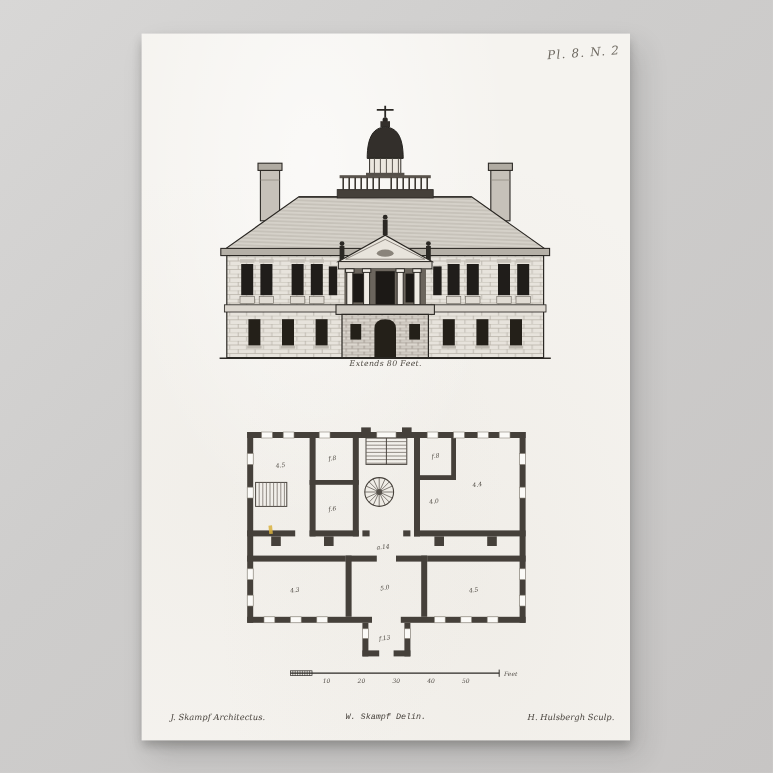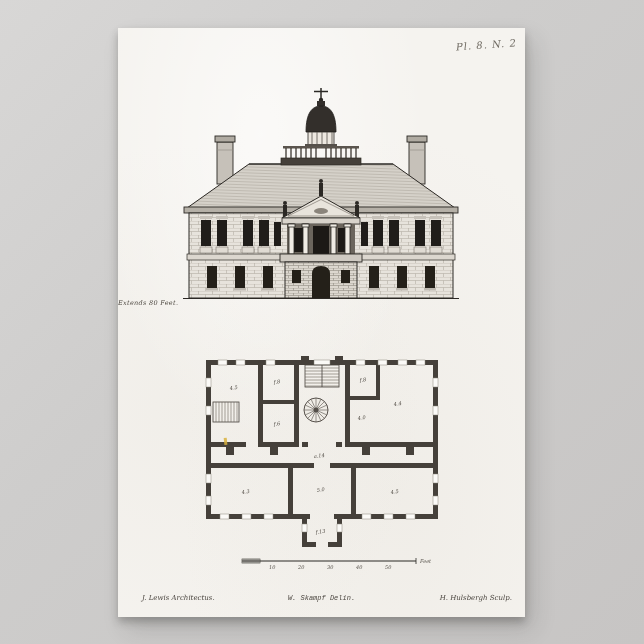--- a/index.html
+++ b/index.html
@@ -21,21 +21,21 @@
       #f5f3ef;
     box-shadow: 0 5px 8px rgba(40,38,36,.28), 8px 12px 22px rgba(40,38,36,.16);
   }
   .plate-number{
     position:absolute;left:338px;top:11px;width:70px;
     font-style:italic;font-size:10px;color:#6f6a62;
     transform:rotate(-4deg);letter-spacing:1px;white-space:nowrap;
   }
   .elevation-svg{position:absolute;left:63px;top:60px;}
   .elevation-caption{
-    position:absolute;left:0;top:271px;width:407px;
+    position:absolute;left:0;top:271px;width:407px;text-align:center;
     font-style:italic;font-size:6.5px;color:#4f4a43;letter-spacing:.3px;
   }
   .plan-svg{position:absolute;left:84px;top:328px;}
   .credits{
     position:absolute;left:0;top:566px;width:407px;height:14px;
     font-style:italic;font-size:7px;color:#4a453f;
   }
   .credit-left{position:absolute;left:24px;top:0;white-space:nowrap;}
   .credit-center{position:absolute;left:50%;transform:translateX(-50%);top:0;white-space:nowrap;font-family:Liberation Mono, monospace;}
   .credit-right{position:absolute;right:13px;top:0;white-space:nowrap;}
@@ -326,19 +326,19 @@
         <text class="scale-label" x="67" y="213">10</text>
         <text class="scale-label" x="96" y="213">20</text>
         <text class="scale-label" x="125" y="213">30</text>
         <text class="scale-label" x="154" y="213">40</text>
         <text class="scale-label" x="183" y="213">50</text>
         <text class="scale-label" x="218" y="207">Feet</text>
       </g>
     </svg>
 
     <div class="credits">
-      <span class="credit-left">J. Lewis Architectus.</span>
+      <span class="credit-left">J. Skampf Architectus.</span>
       <span class="credit-center">W. Skampf Delin.</span>
       <span class="credit-right">H. Hulsbergh Sculp.</span>
     </div>
 
   </div>
 </div>
 
 </body></html>

